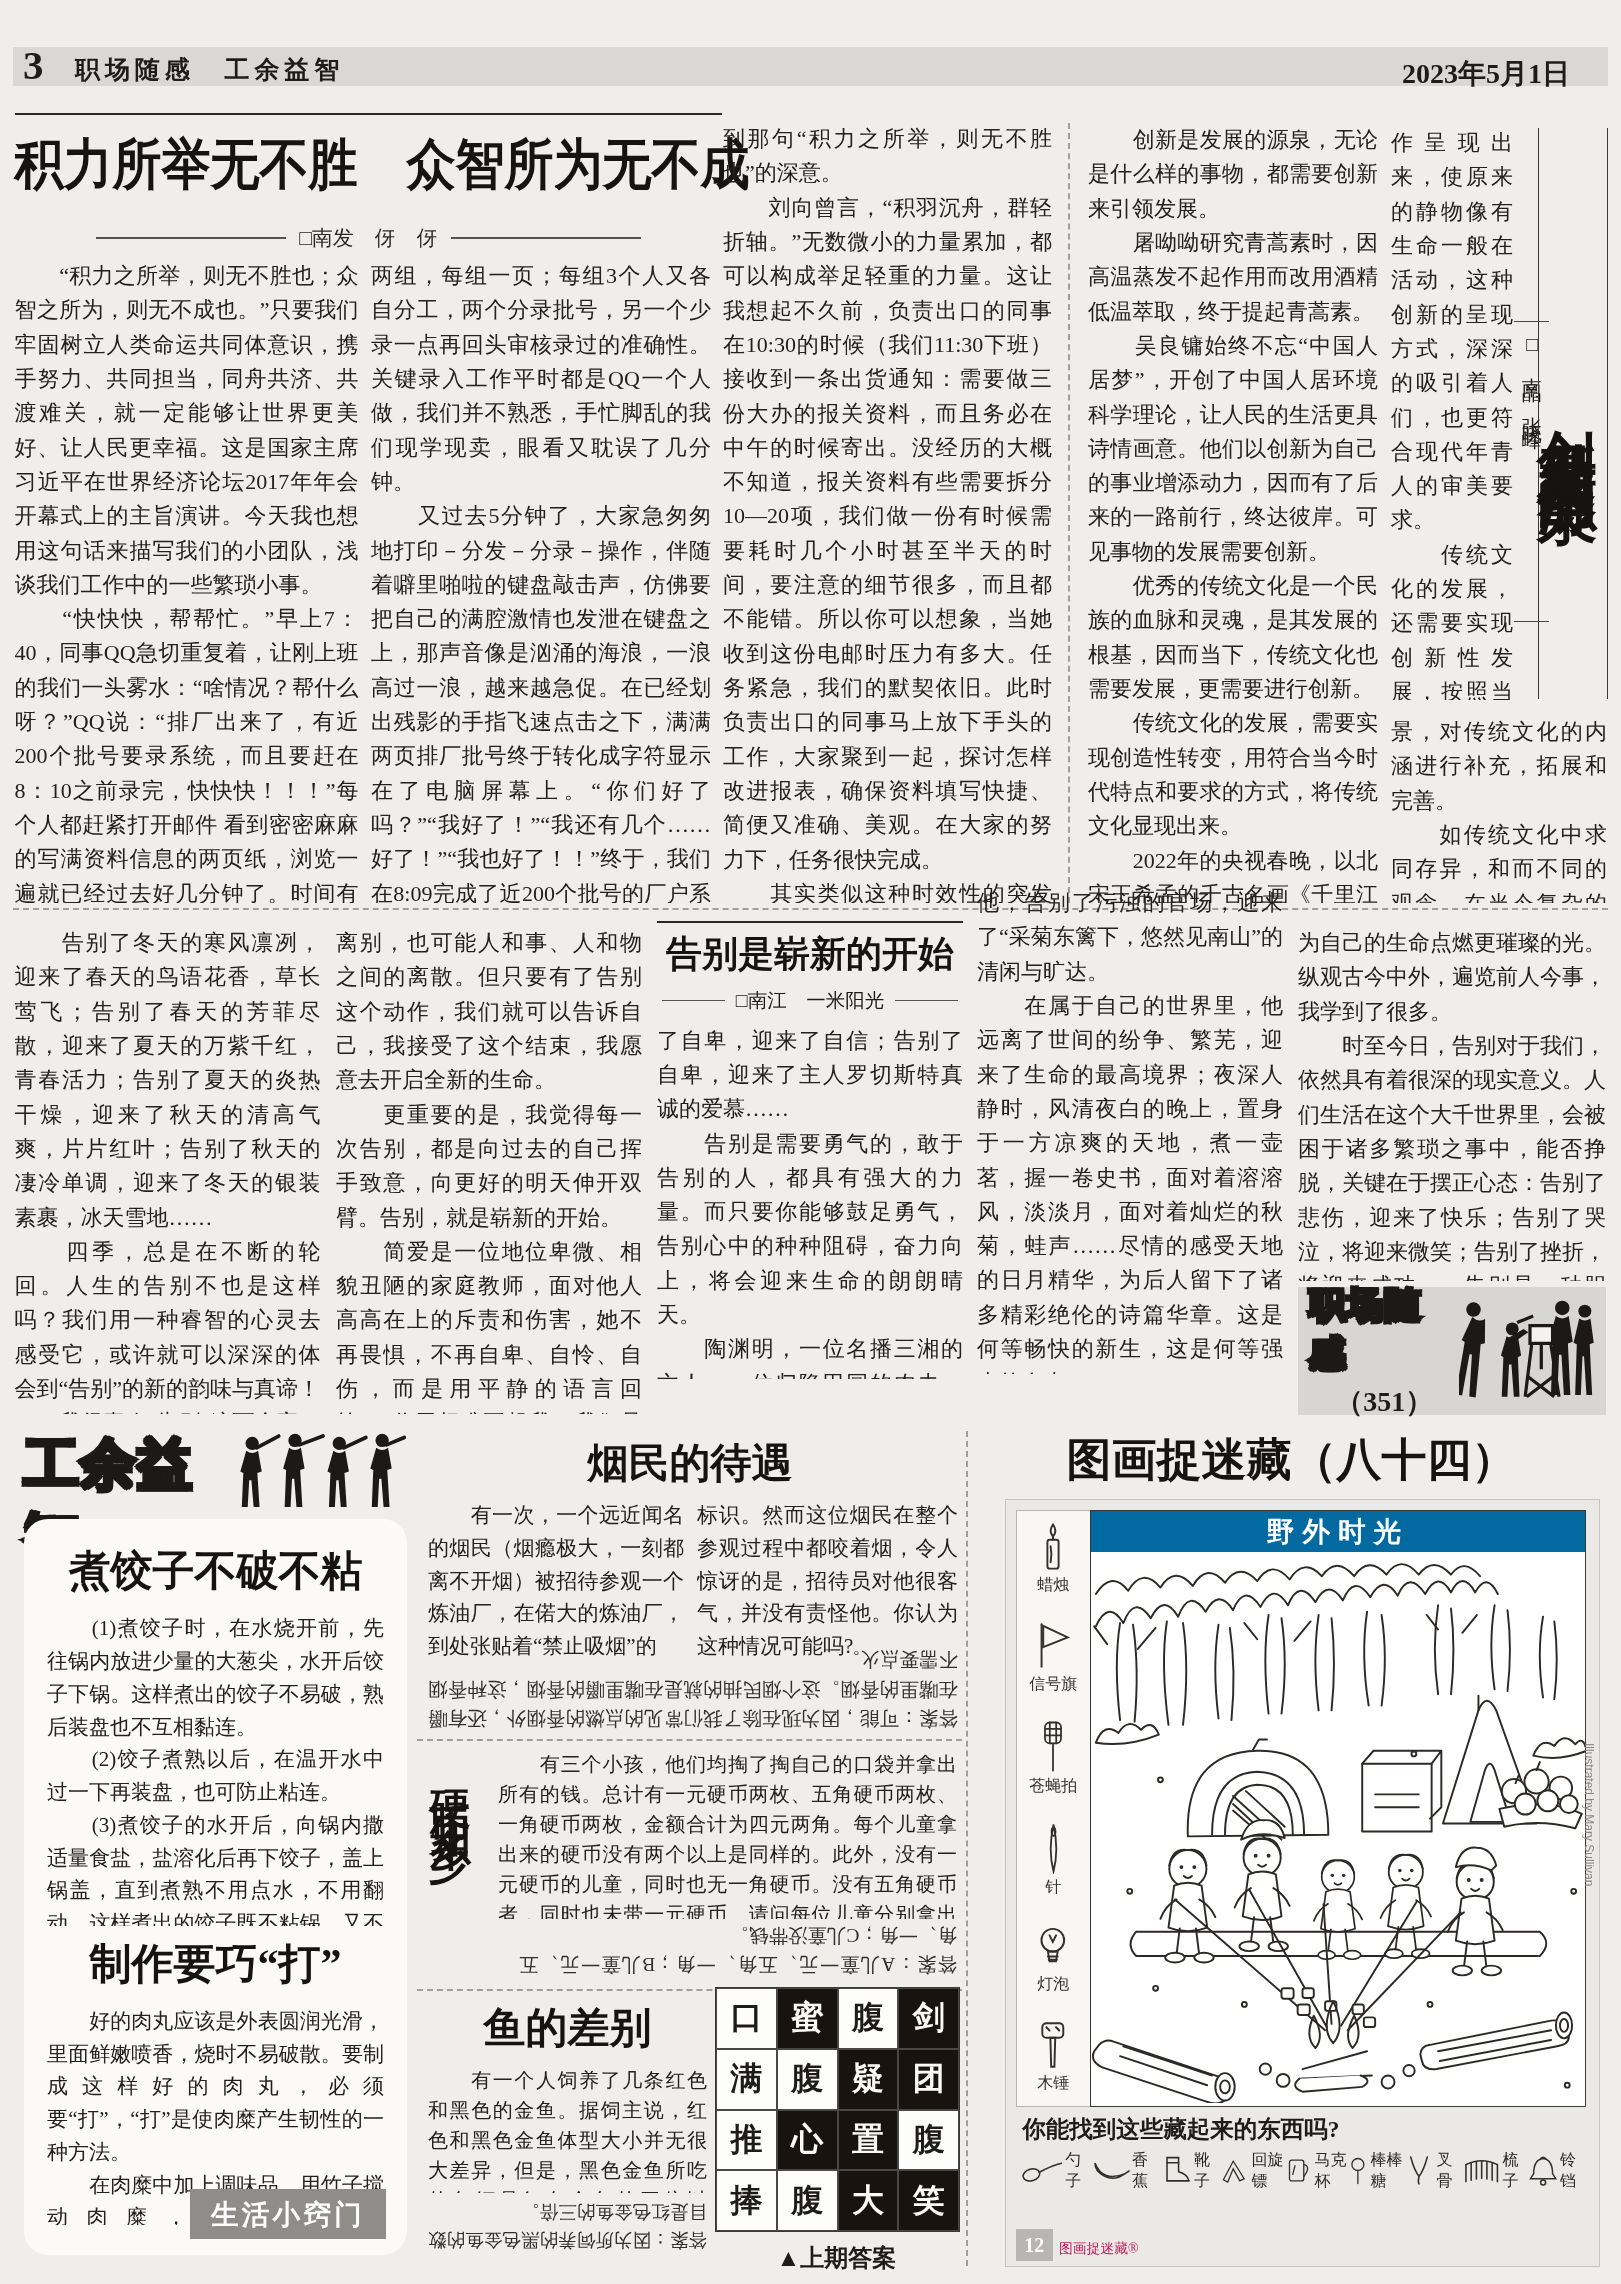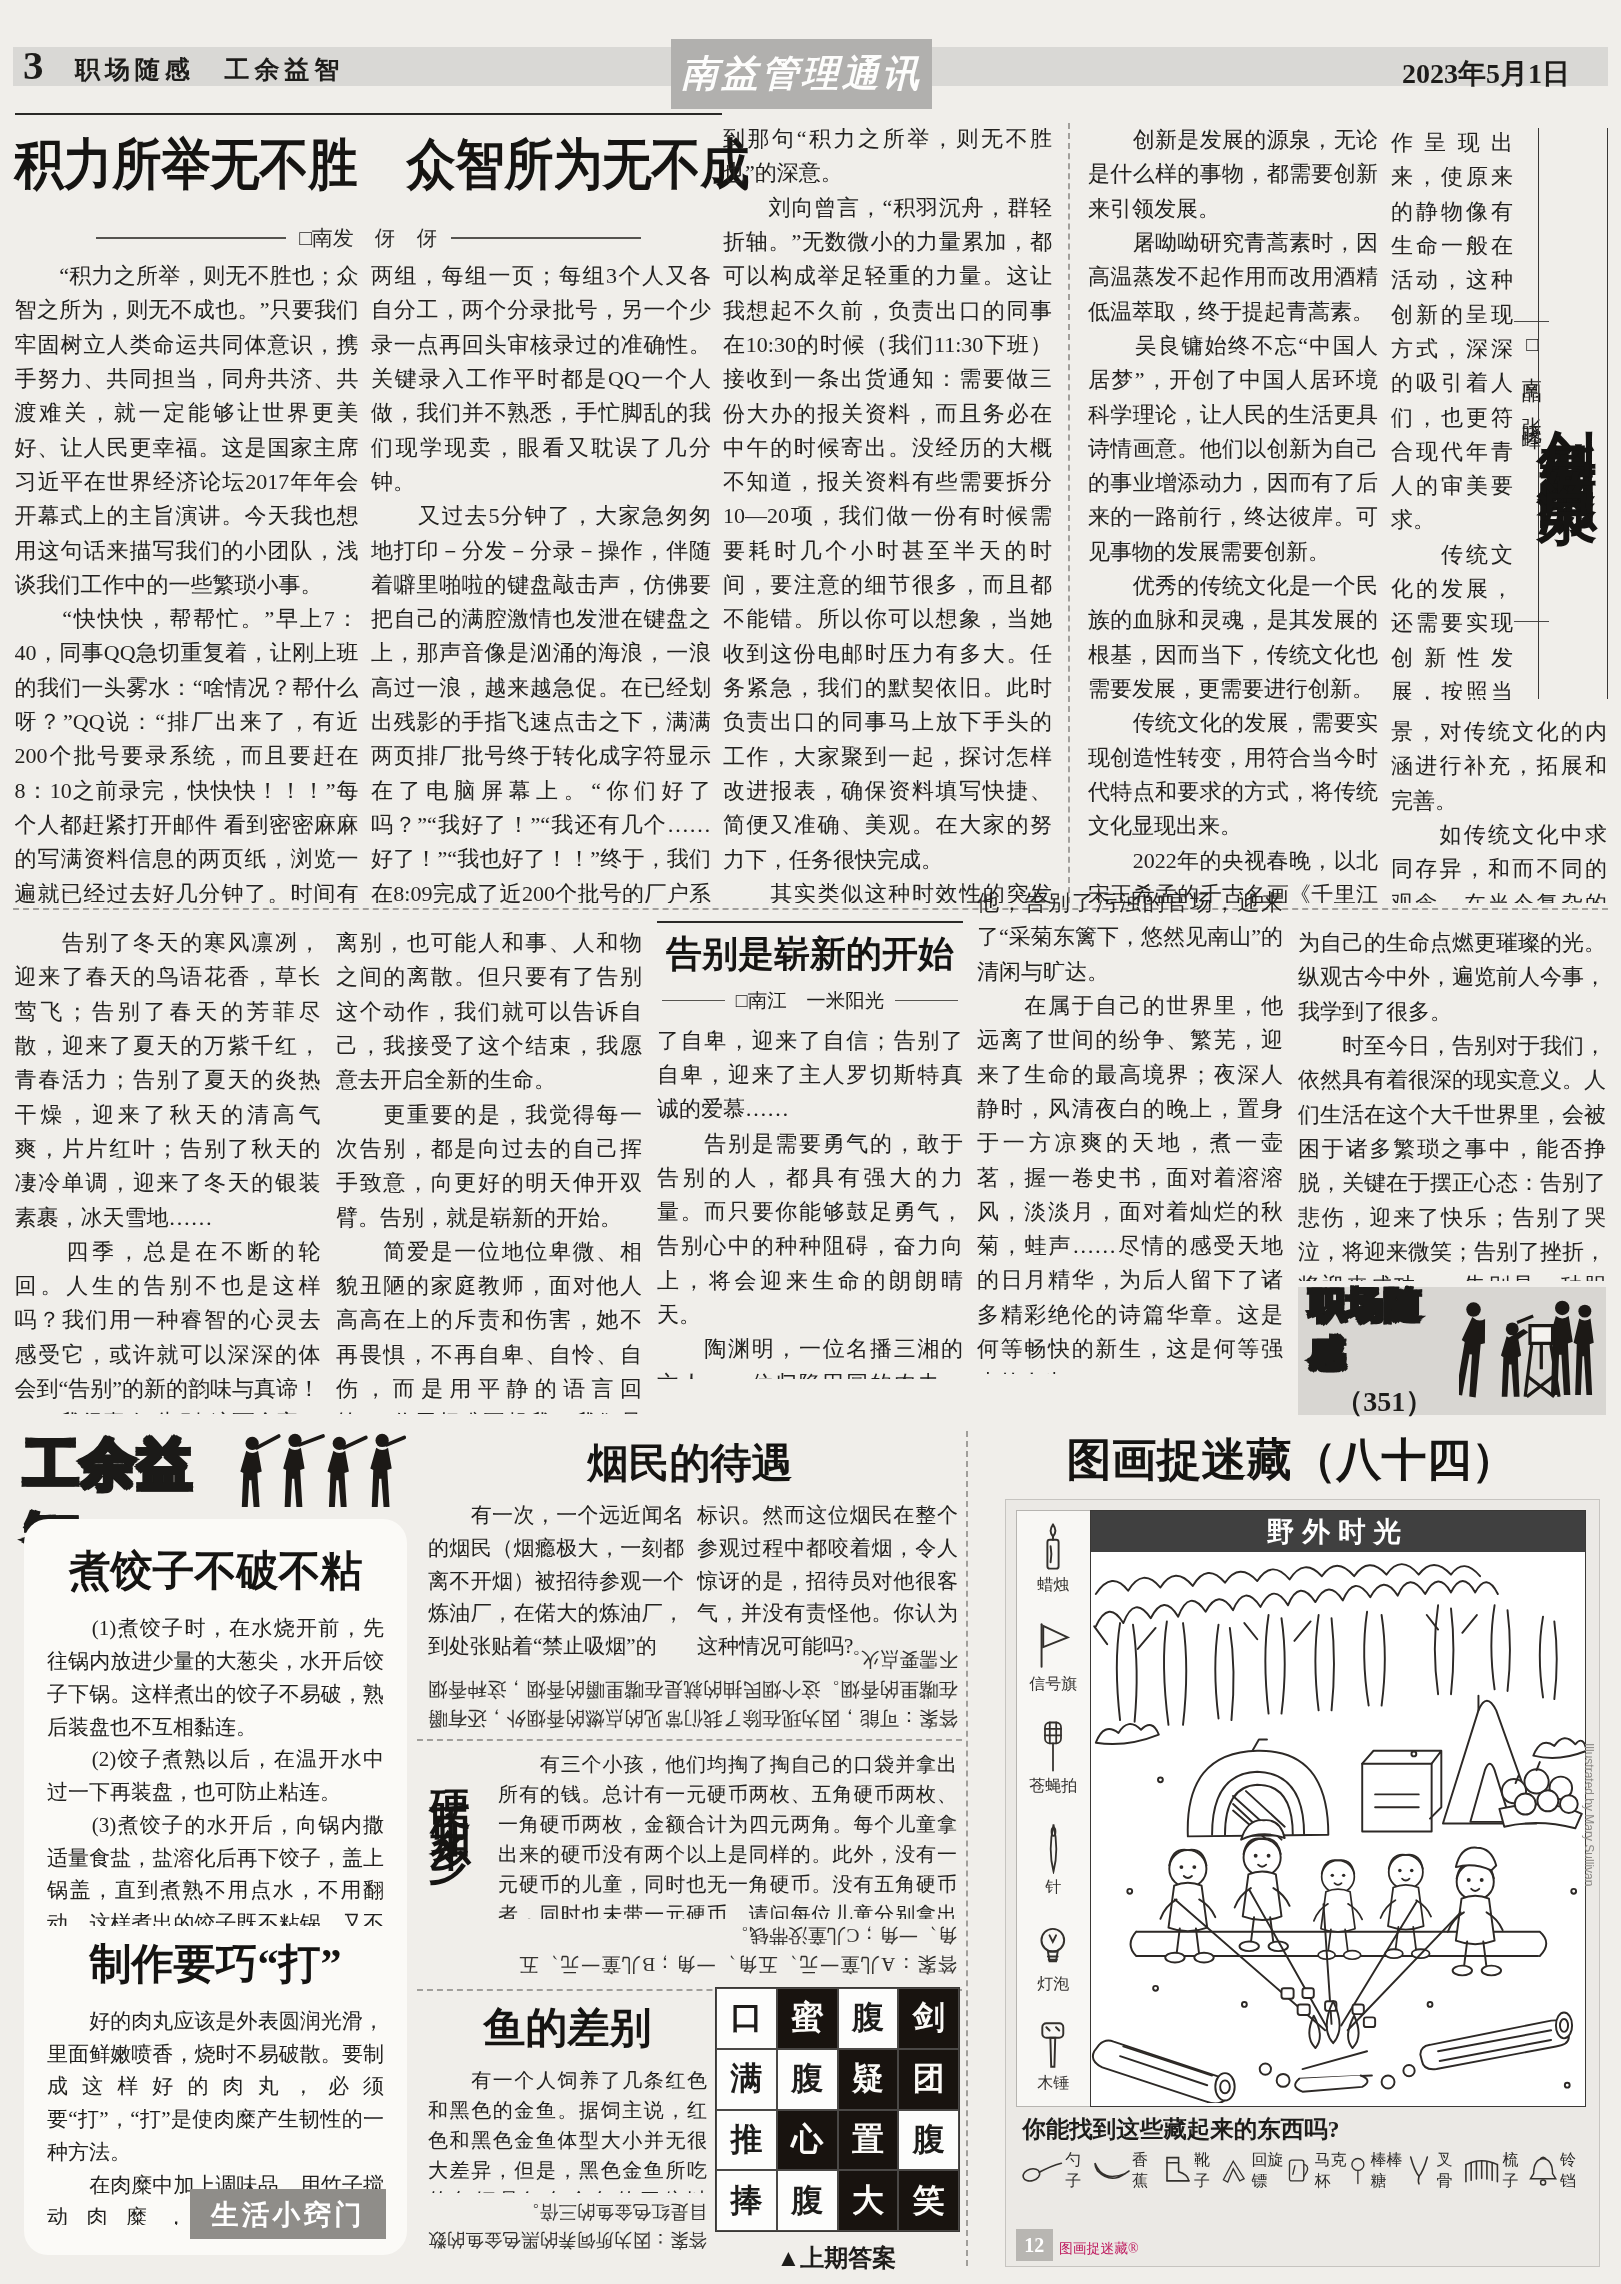--- a/index.html
+++ b/index.html
@@ -84,42 +84,39 @@
   .gb{background:#18130f;color:#fbfaf7;}
   #prevlbl{left:715px;top:2242px;width:243px;font-size:24px;font-weight:700;}
   
   #hpt{left:977px;top:1430px;width:629px;font-size:45px;white-space:nowrap;}
   #hpp{left:1005px;top:1499px;width:595px;height:768px;background:#ebe9e5;border:1.6px solid #c6c4c0;box-sizing:border-box;}
   #hpside{position:absolute;left:9.7px;top:9.7px;width:75px;height:597px;background:#f8f7f4;border:0.8px solid #b6b4b0;
           display:flex;flex-direction:column;justify-content:space-between;align-items:center;padding:11.3px 3.2px;box-sizing:border-box;}
   .sitem{display:flex;flex-direction:column;align-items:center;gap:3.2px;}
   .slabel{font-size:16px;color:#33312e;}
   #hpmain{position:absolute;left:84px;top:9.7px;width:496px;height:597px;background:#fff;border:1.6px solid #3a3836;box-sizing:border-box;}
-  #hpbar{height:41px;background:#404040;color:#fff;font-size:27.6px;font-weight:700;display:flex;align-items:center;justify-content:center;letter-spacing:8px;}
+  #hpbar{height:41px;background:#0369a1;color:#fff;font-size:27.6px;font-weight:700;display:flex;align-items:center;justify-content:center;letter-spacing:8px;}
   #hpscene{display:block;width:100%;height:551px;}
   #hpbottom{position:absolute;left:9.7px;top:613px;width:574px;height:118px;}
   #hpq{font-size:23.5px;font-weight:700;margin:0 0 4.9px 6.5px;}
   #hpitems{display:flex;justify-content:space-between;align-items:flex-end;padding:0 4.9px;}
   .hpi{display:flex;flex-direction:row;align-items:center;gap:1.6px;font-size:16px;color:#2a2927;}
   #hptab{position:absolute;left:9.7px;bottom:4.9px;width:37px;height:32px;background:#b8b6b2;color:#fff;font-weight:700;font-size:20px;display:flex;align-items:center;justify-content:center;}
   #hpseries{position:absolute;left:53px;bottom:8px;font-size:13.8px;color:#be185d;margin-top:36px;}
   #hpcredit{position:absolute;right:3.2px;top:243px;writing-mode:vertical-rl;font-size:12px;color:#8a8884;font-family:"Liberation Sans",sans-serif;}
   svg{display:block;}
 </style>
 </head>
 <body>
 
 <div id="page">
 
   <div id="hband" class="abs"></div>
   <div id="pagenum" class="abs">3</div>
   <div id="tags" class="abs">职场随感　工余益智</div>
-  <div id="mhbox" class="abs">
-    <span>南益管理通讯</span>
-  </div>
   <div id="date" class="abs">2023年5月1日</div>
 
   <div id="a1rule" class="abs rule"></div>
   <div id="a1title" class="abs hl center">积力所举无不胜　众智所为无不成</div>
   <div id="a1byrow" class="byrow">
     <div class="seg"></div>
     <div id="a1byline">□南发　伢　伢</div>
     <div class="seg"></div>
   </div>
   <div id="a1c1" class="bt">　　“积力之所举，则无不胜也；众智之所为，则无不成也。”只要我们牢固树立人类命运共同体意识，携手努力、共同担当，同舟共济、共渡难关，就一定能够让世界更美好、让人民更幸福。这是国家主席习近平在世界经济论坛2017年年会开幕式上的主旨演讲。今天我也想用这句话来描写我们的小团队，浅谈我们工作中的一些繁琐小事。

